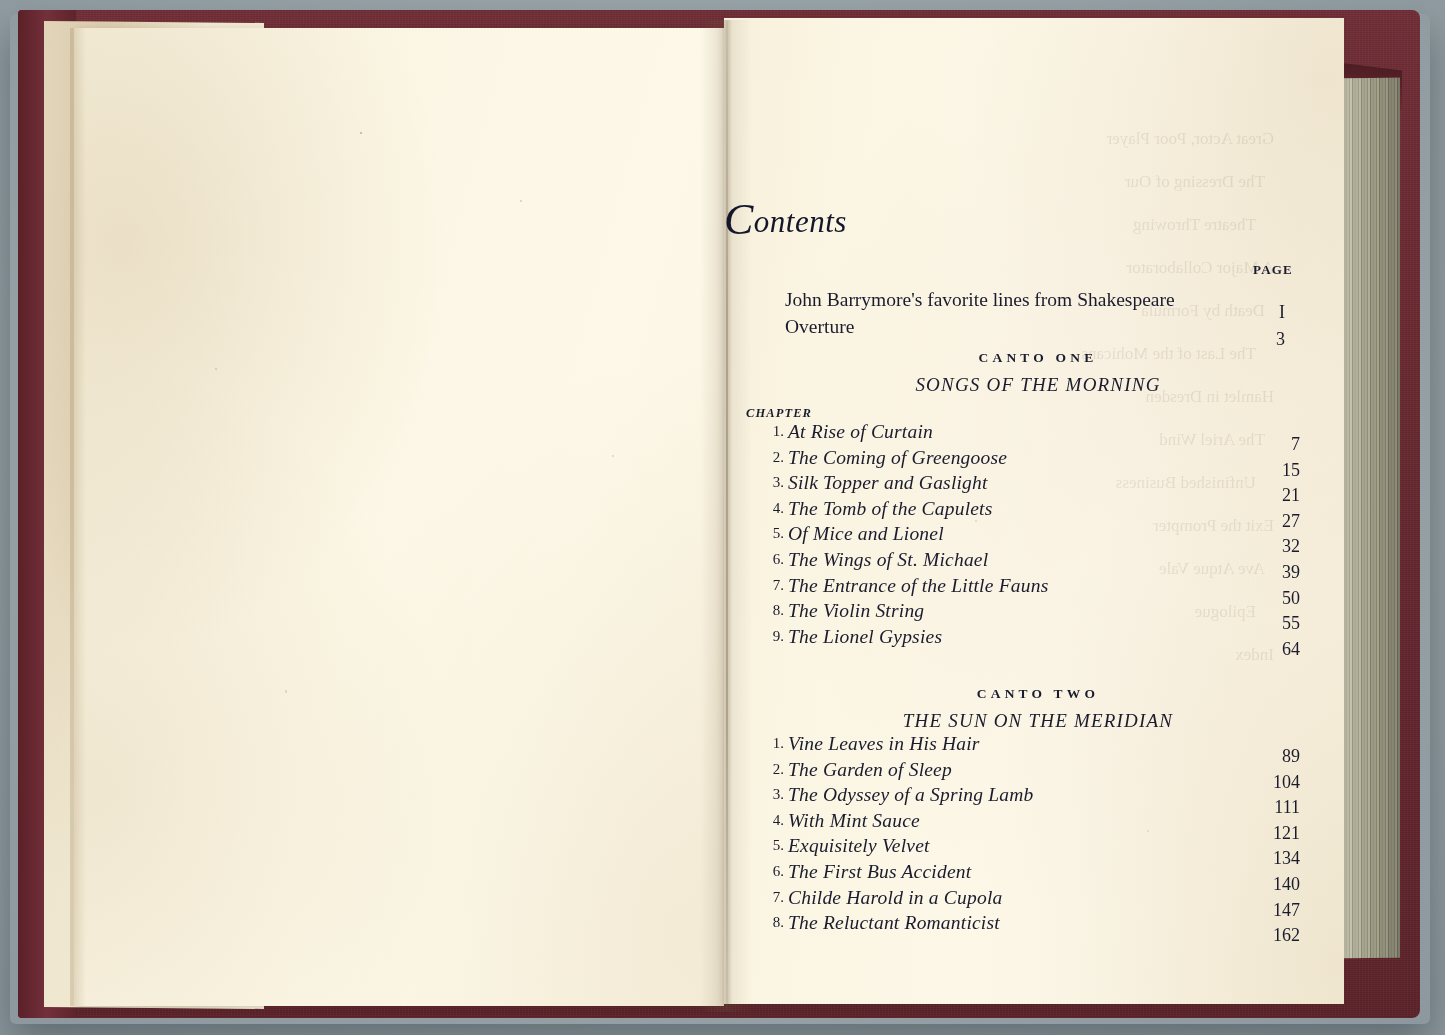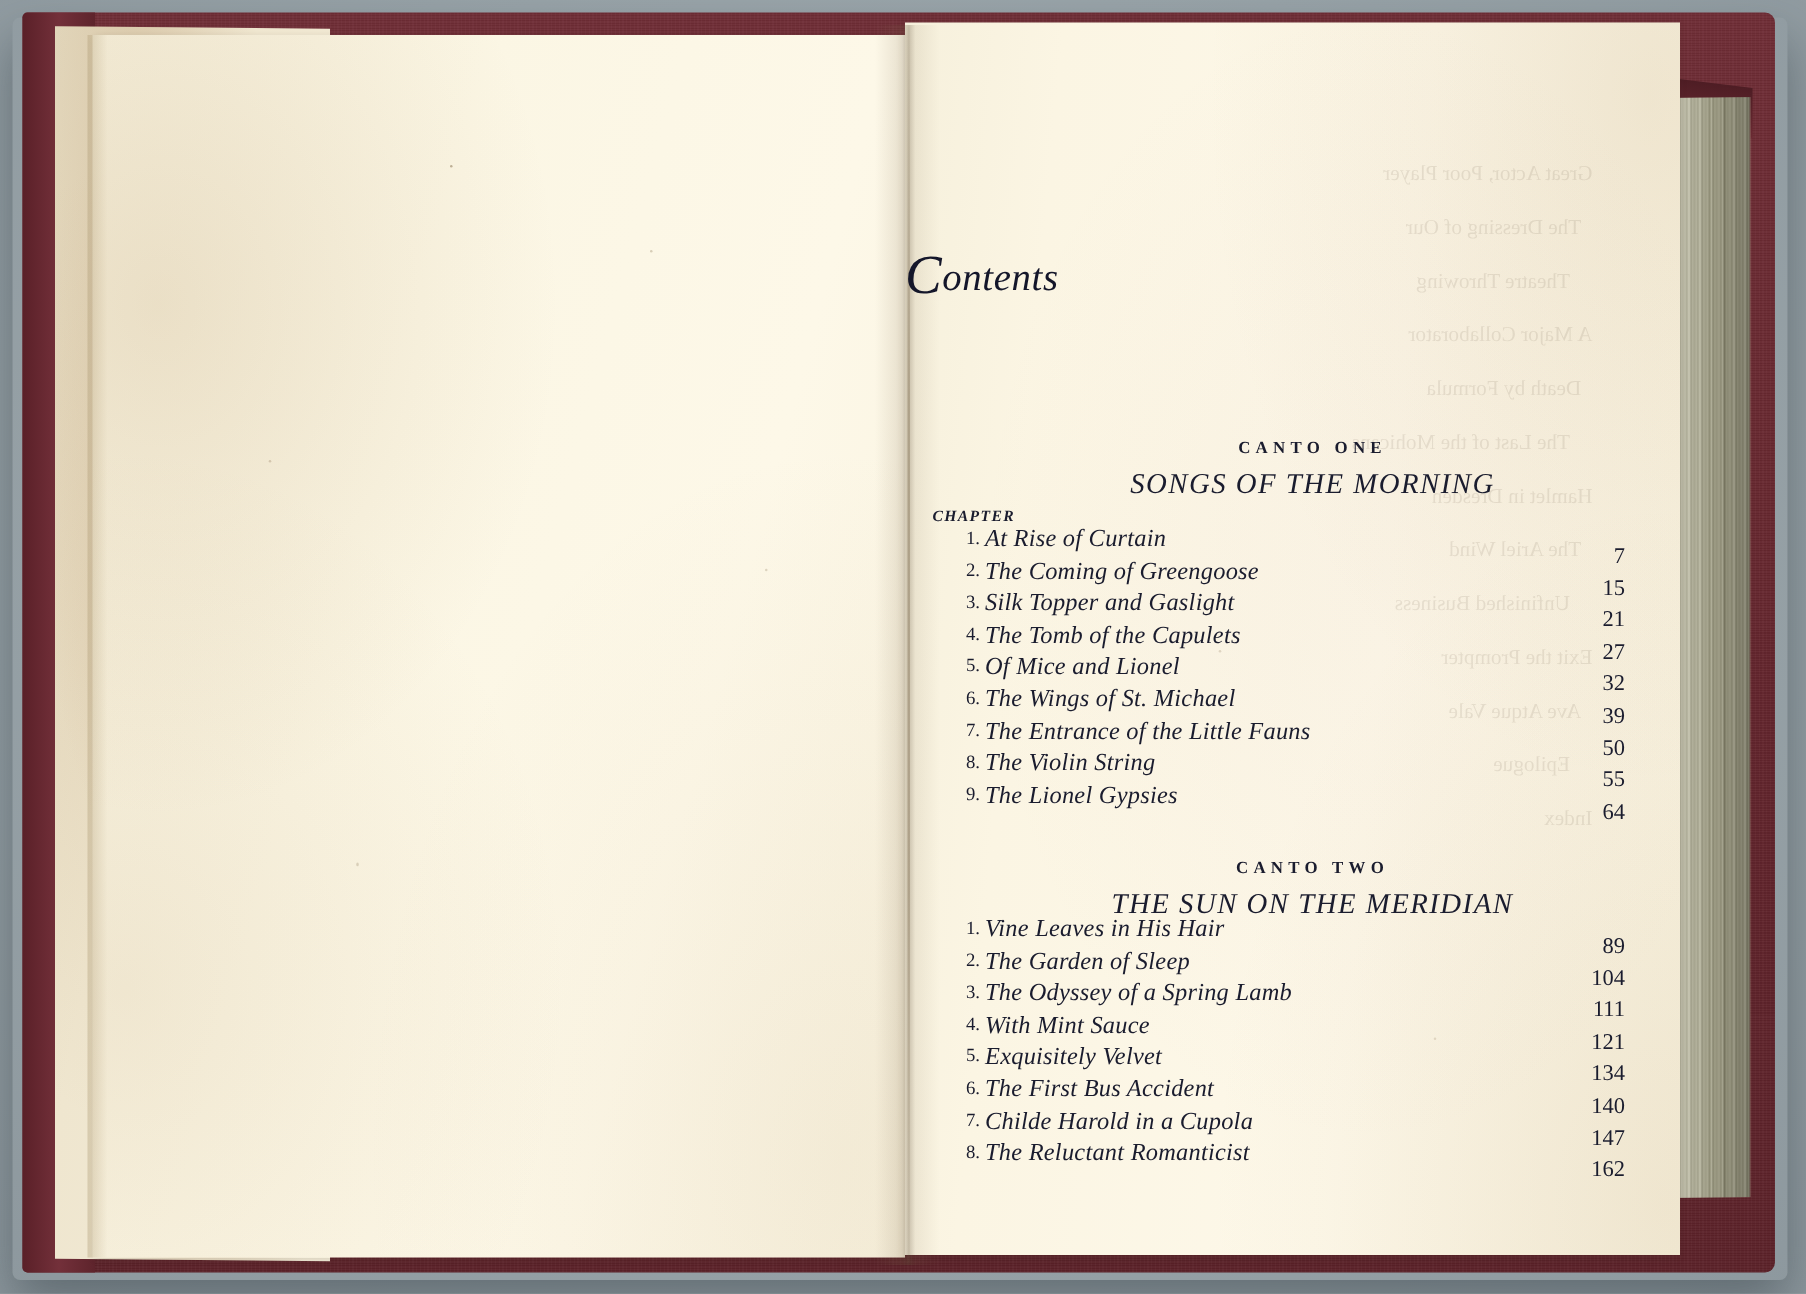--- a/index.html
+++ b/index.html
@@ -106,23 +106,23 @@
   .contents-title{position:absolute;left:0;top:186px;width:620px;text-align:left;
     font-style:italic;font-size:31px;letter-spacing:.5px;color:#14162a;}
   .contents-title .drop{font-size:44px;line-height:0;vertical-align:-2px;}
 
   .fm-list{position:absolute;left:61px;top:268px;width:500px;}
   .fm-row{position:relative;height:27px;font-size:19.5px;line-height:27px;white-space:nowrap;}
   .fm-title{position:absolute;left:0;top:0;}
   .pagehdr{position:absolute;right:-8px;top:-24px;font-size:13px;letter-spacing:1.2px;font-weight:bold;}
   .fm-pg{position:absolute;right:0;top:13px;font-size:18px;}
 
-  .canto{position:absolute;left:16px;width:620px;text-align:center;}
+  .canto{position:absolute;left:4px;width:620px;text-align:center;}
   .canto-label{font-size:13.5px;letter-spacing:4.2px;font-weight:bold;}
-  .canto-name{font-size:23px;font-style:italic;letter-spacing:1.2px;margin-top:8px;}
+  .canto-name{font-size:19px;font-style:italic;letter-spacing:1.2px;margin-top:8px;}
 
   .chap-hdr{position:absolute;left:22px;font-size:12.5px;letter-spacing:1.1px;font-weight:bold;font-style:italic;}
 
   .chaplist{position:absolute;left:0;width:620px;}
   .chap-row{position:relative;height:25.6px;font-size:19.5px;line-height:25.6px;white-space:nowrap;}
   .chap-num{position:absolute;left:22px;width:38px;text-align:right;font-size:15px;}
   .chap-title{position:absolute;left:64px;top:0;letter-spacing:.2px;font-style:italic;}
   .chap-pg{position:absolute;right:44px;top:13px;font-size:18px;}
 
   
@@ -181,20 +181,31 @@
   <div class="speck" style="left:612px;top:455px;width:2px;height:2px;opacity:.5;"></div>
   <div class="speck" style="left:975px;top:520px;width:2px;height:2px;opacity:.45;"></div>
   <div class="speck" style="left:1147px;top:830px;width:2px;height:2px;opacity:.4;"></div>
 
   <div class="page-text">
 
     <div class="contents-title">
       <span class="drop">C</span><span>ontents</span>
     </div>
 
+    <div class="fm-list">
+      <div class="pagehdr">PAGE</div>
+      <div class="fm-row">
+        <span class="fm-title">John Barrymore's favorite lines from Shakespeare</span>
+        <span class="fm-pg">I</span>
+      </div>
+      <div class="fm-row">
+        <span class="fm-title">Overture</span>
+        <span class="fm-pg">3</span>
+      </div>
+    </div>
 
     <div class="canto" style="top:332px;">
       <div class="canto-label">CANTO ONE</div>
       <div class="canto-name">SONGS OF THE MORNING</div>
     </div>
     <div class="chap-hdr" style="top:388px;">CHAPTER</div>
     <div class="chaplist" id="canto0-list" style="top:401px;">
         <div class="chap-row">
           <span class="chap-num">1.</span>
           <span class="chap-title">At Rise of Curtain</span>

